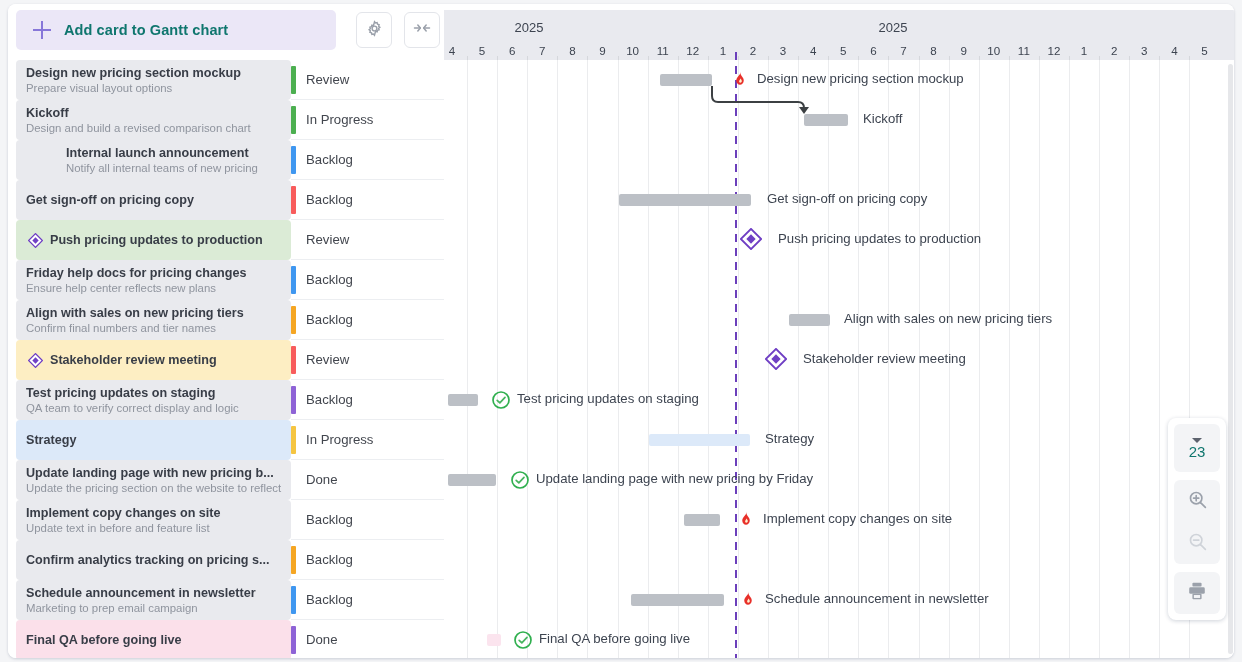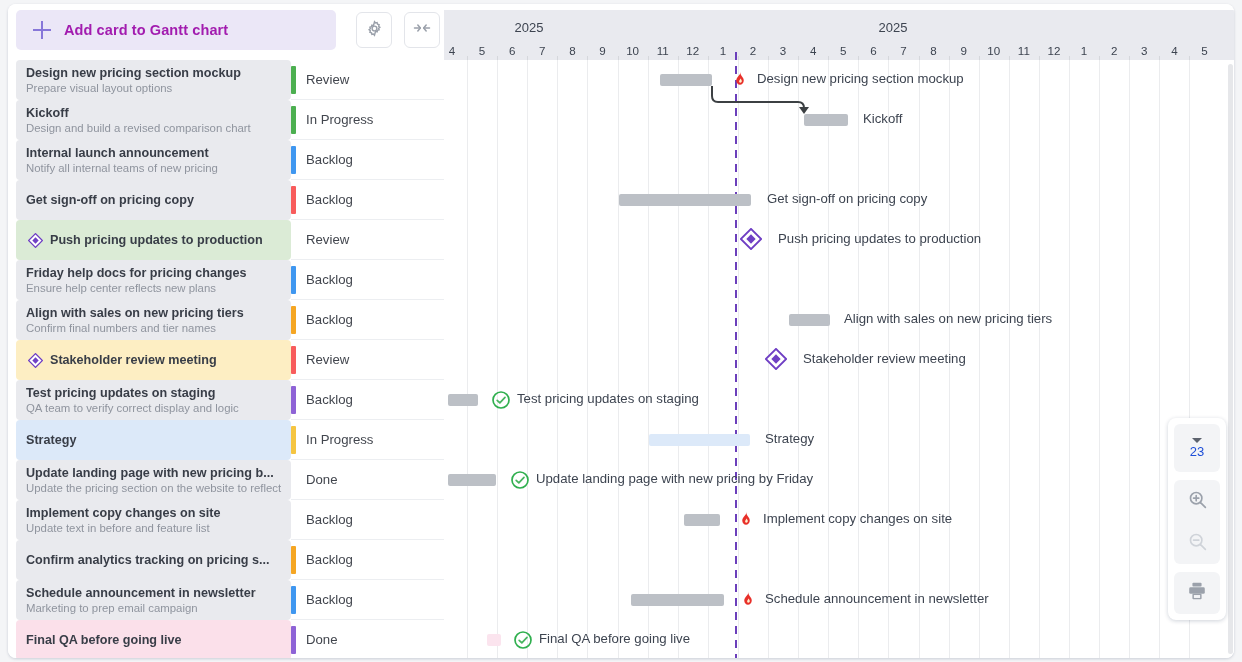--- a/index.html
+++ b/index.html
@@ -37,21 +37,21 @@
   #add-card-bar .plus {
     width: 20px; height: 20px; margin-left: 16px; margin-right: 12px;
     position: relative; flex: none;
   }
   #add-card-bar .plus:before, #add-card-bar .plus:after {
     content: ""; position: absolute; background: #8777d9;
   }
   #add-card-bar .plus:before { left: 9px; top: 1px; width: 2px; height: 18px; }
   #add-card-bar .plus:after  { top: 9px; left: 1px; height: 2px; width: 18px; }
   #add-card-label {
-    font-size: 14.5px; font-weight: bold; color: #a21caf; letter-spacing: .1px;
+    font-size: 14.5px; font-weight: bold; color: #0f766e; letter-spacing: .1px;
   }
 
   .icon-btn {
     position: absolute; top: 8px;
     width: 36px; height: 36px;
     border: 1px solid #e3e5ea;
     border-radius: 6px;
     background: #fff;
     display: flex; align-items: center; justify-content: center;
     cursor: pointer;
@@ -176,21 +176,21 @@
     margin-bottom: 8px;
     display: flex; flex-direction: column; align-items: center;
   }
   .tool-group:last-child { margin-bottom: 0; }
   .tool-cell {
     width: 46px; height: 42px;
     display: flex; align-items: center; justify-content: center;
     cursor: pointer;
   }
   #zoom-level-cell { flex-direction: column; height: 48px; gap: 1px; }
-  #zoom-level-value { font-size: 13px; color: #1d4ed8; font-weight: normal; line-height: 15px; }
+  #zoom-level-value { font-size: 15px; color: #0f766e; font-weight: normal; line-height: 15px; }
   .caret-down {
     width: 0; height: 0;
     border-left: 5px solid transparent; border-right: 5px solid transparent;
     border-top: 5px solid #5d636e;
   }
   #scrollbar-v {
     position: absolute; right: 1px; top: 60px;
     width: 5px; height: 590px;
     background: #e6e7ea; border-radius: 3px;
     z-index: 5;
@@ -247,21 +247,21 @@
               <div class="card-title">Kickoff</div>
               <div class="card-sub">Design and build a revised comparison chart</div>
             </div>
           </div>
           <div class="status-cell">
             <span class="status-stripe" style="background: rgb(76, 175, 80);"></span>
             <span class="status-label">In Progress</span>
           </div>
         </div>
         <div class="row">
-          <div class="card" style="background: rgb(233, 234, 238);">
+          <div class="card" style="background: rgb(233, 234, 238); padding-left: 40px;">
             <div class="card-inner">
               <div class="card-title">Internal launch announcement</div>
               <div class="card-sub">Notify all internal teams of new pricing</div>
             </div>
           </div>
           <div class="status-cell">
             <span class="status-stripe" style="background: rgb(63, 151, 240);"></span>
             <span class="status-label">Backlog</span>
           </div>
         </div>

